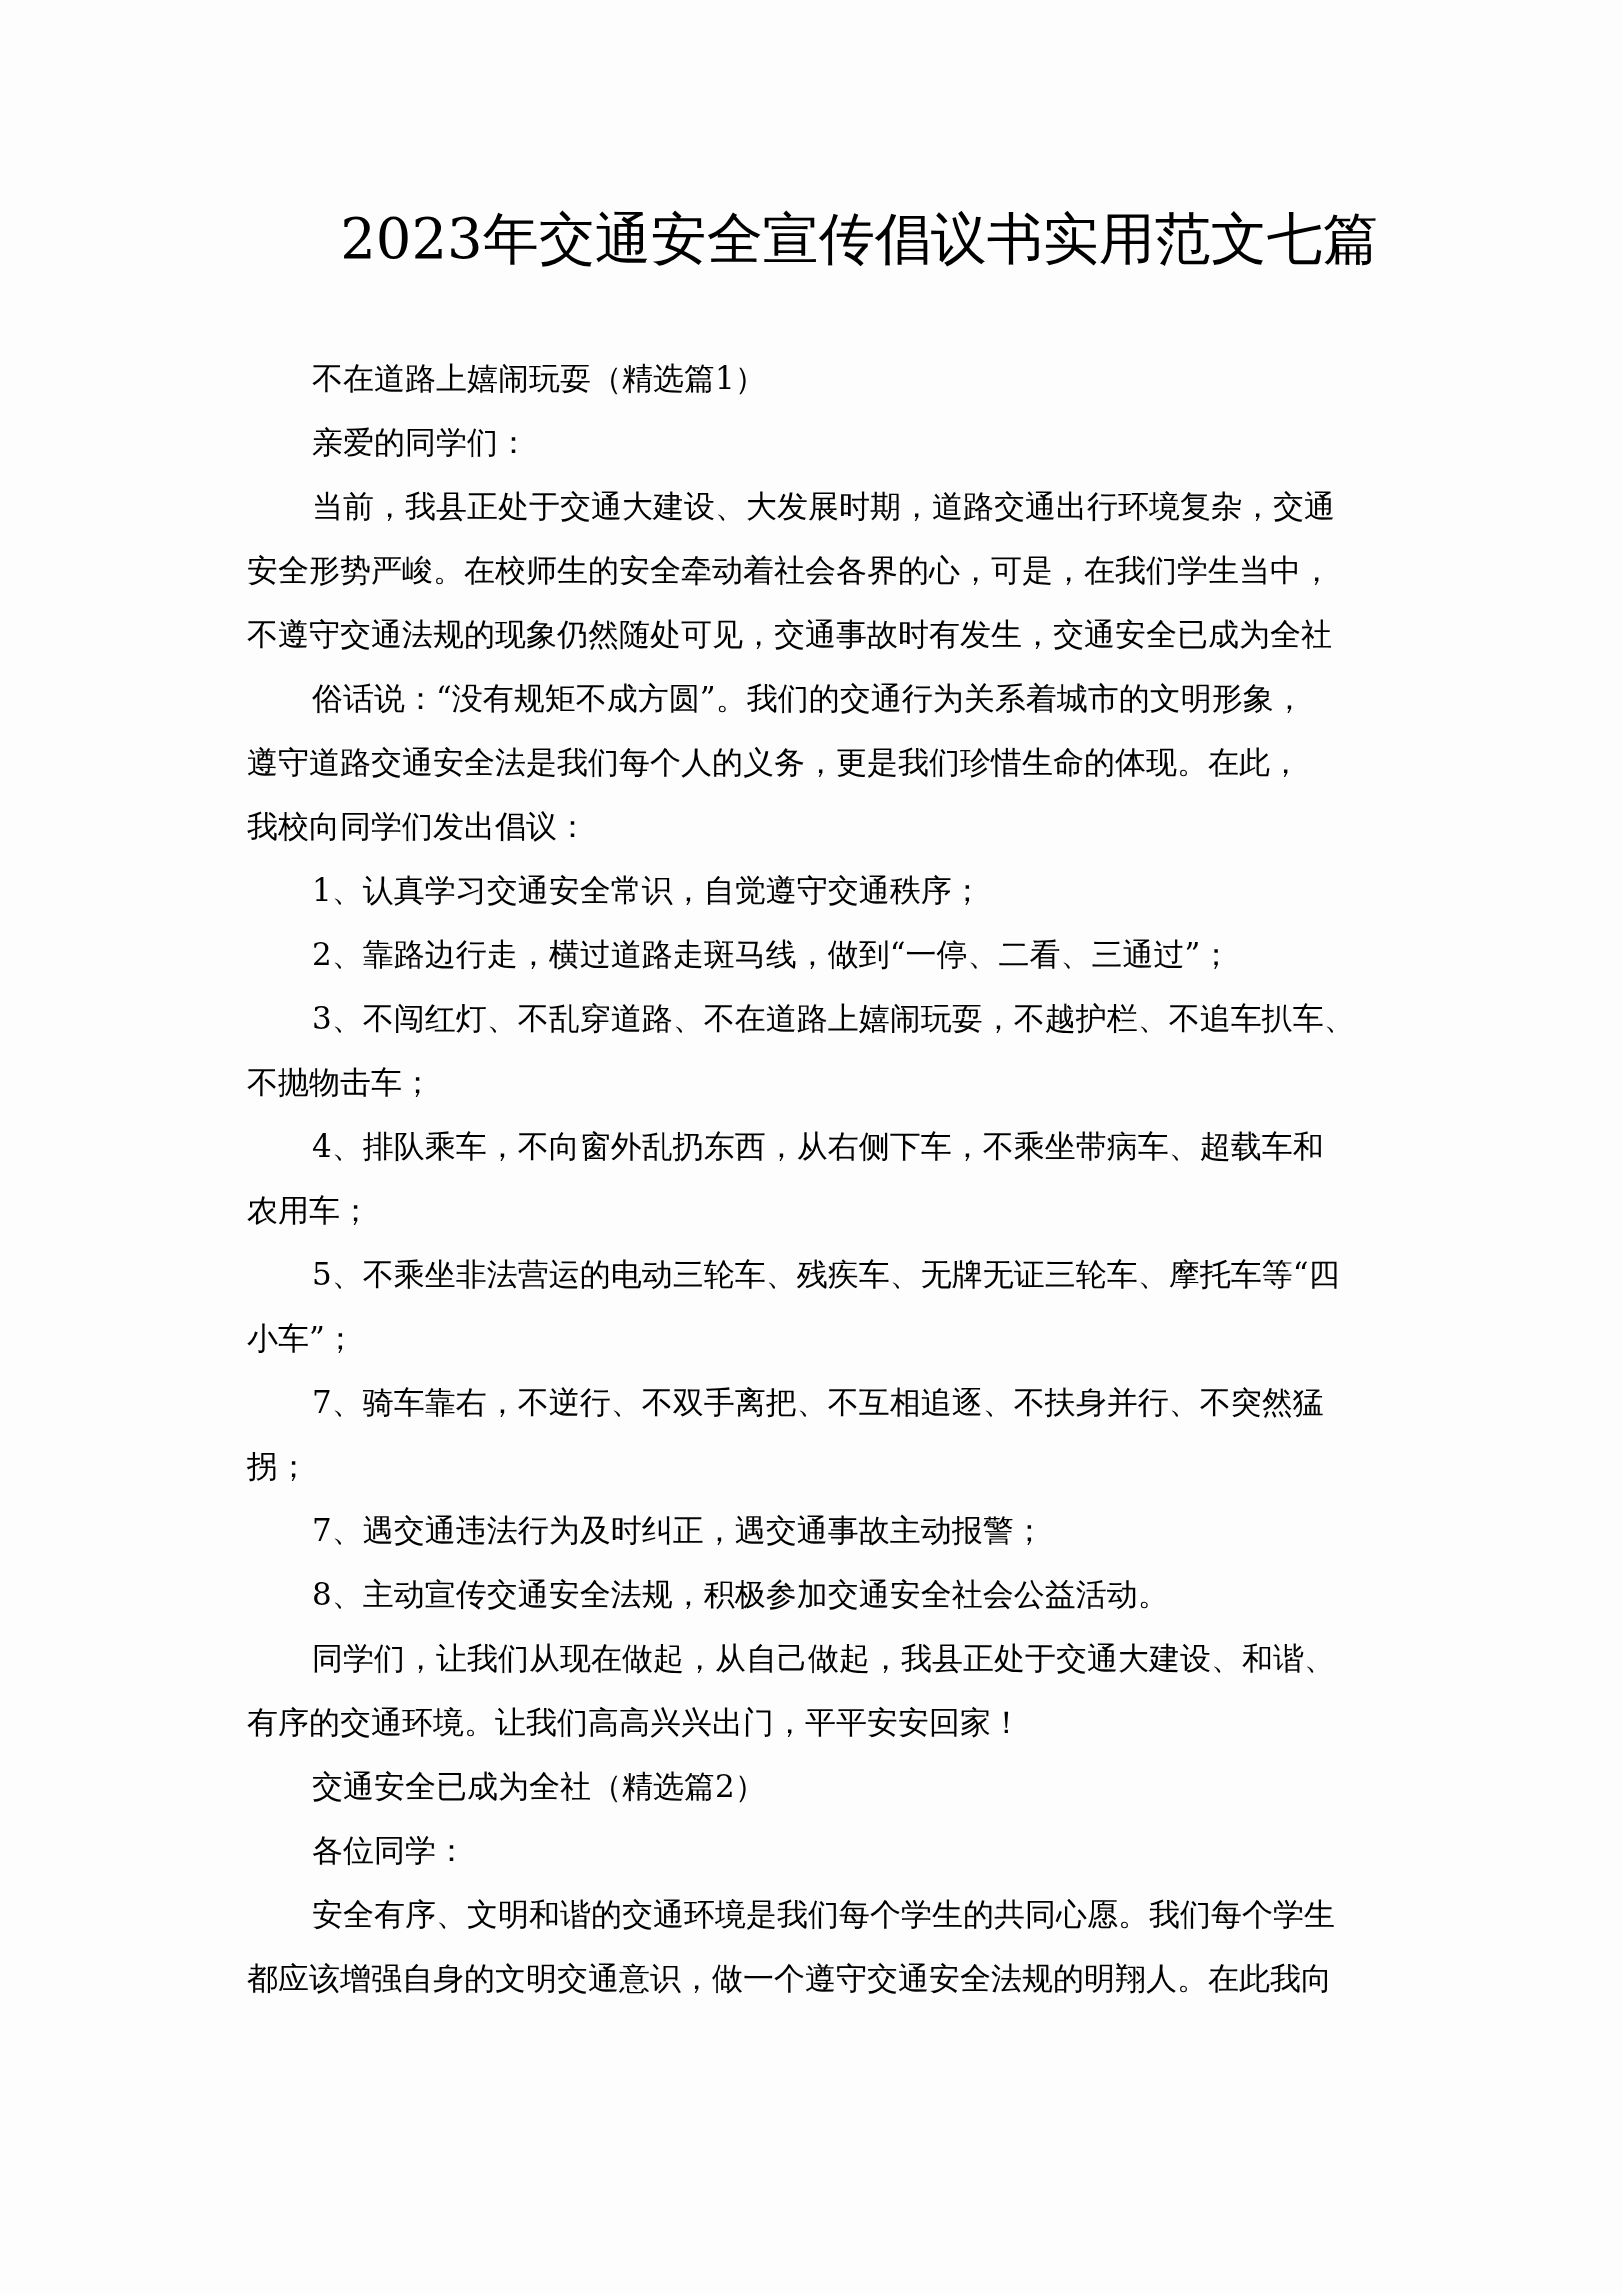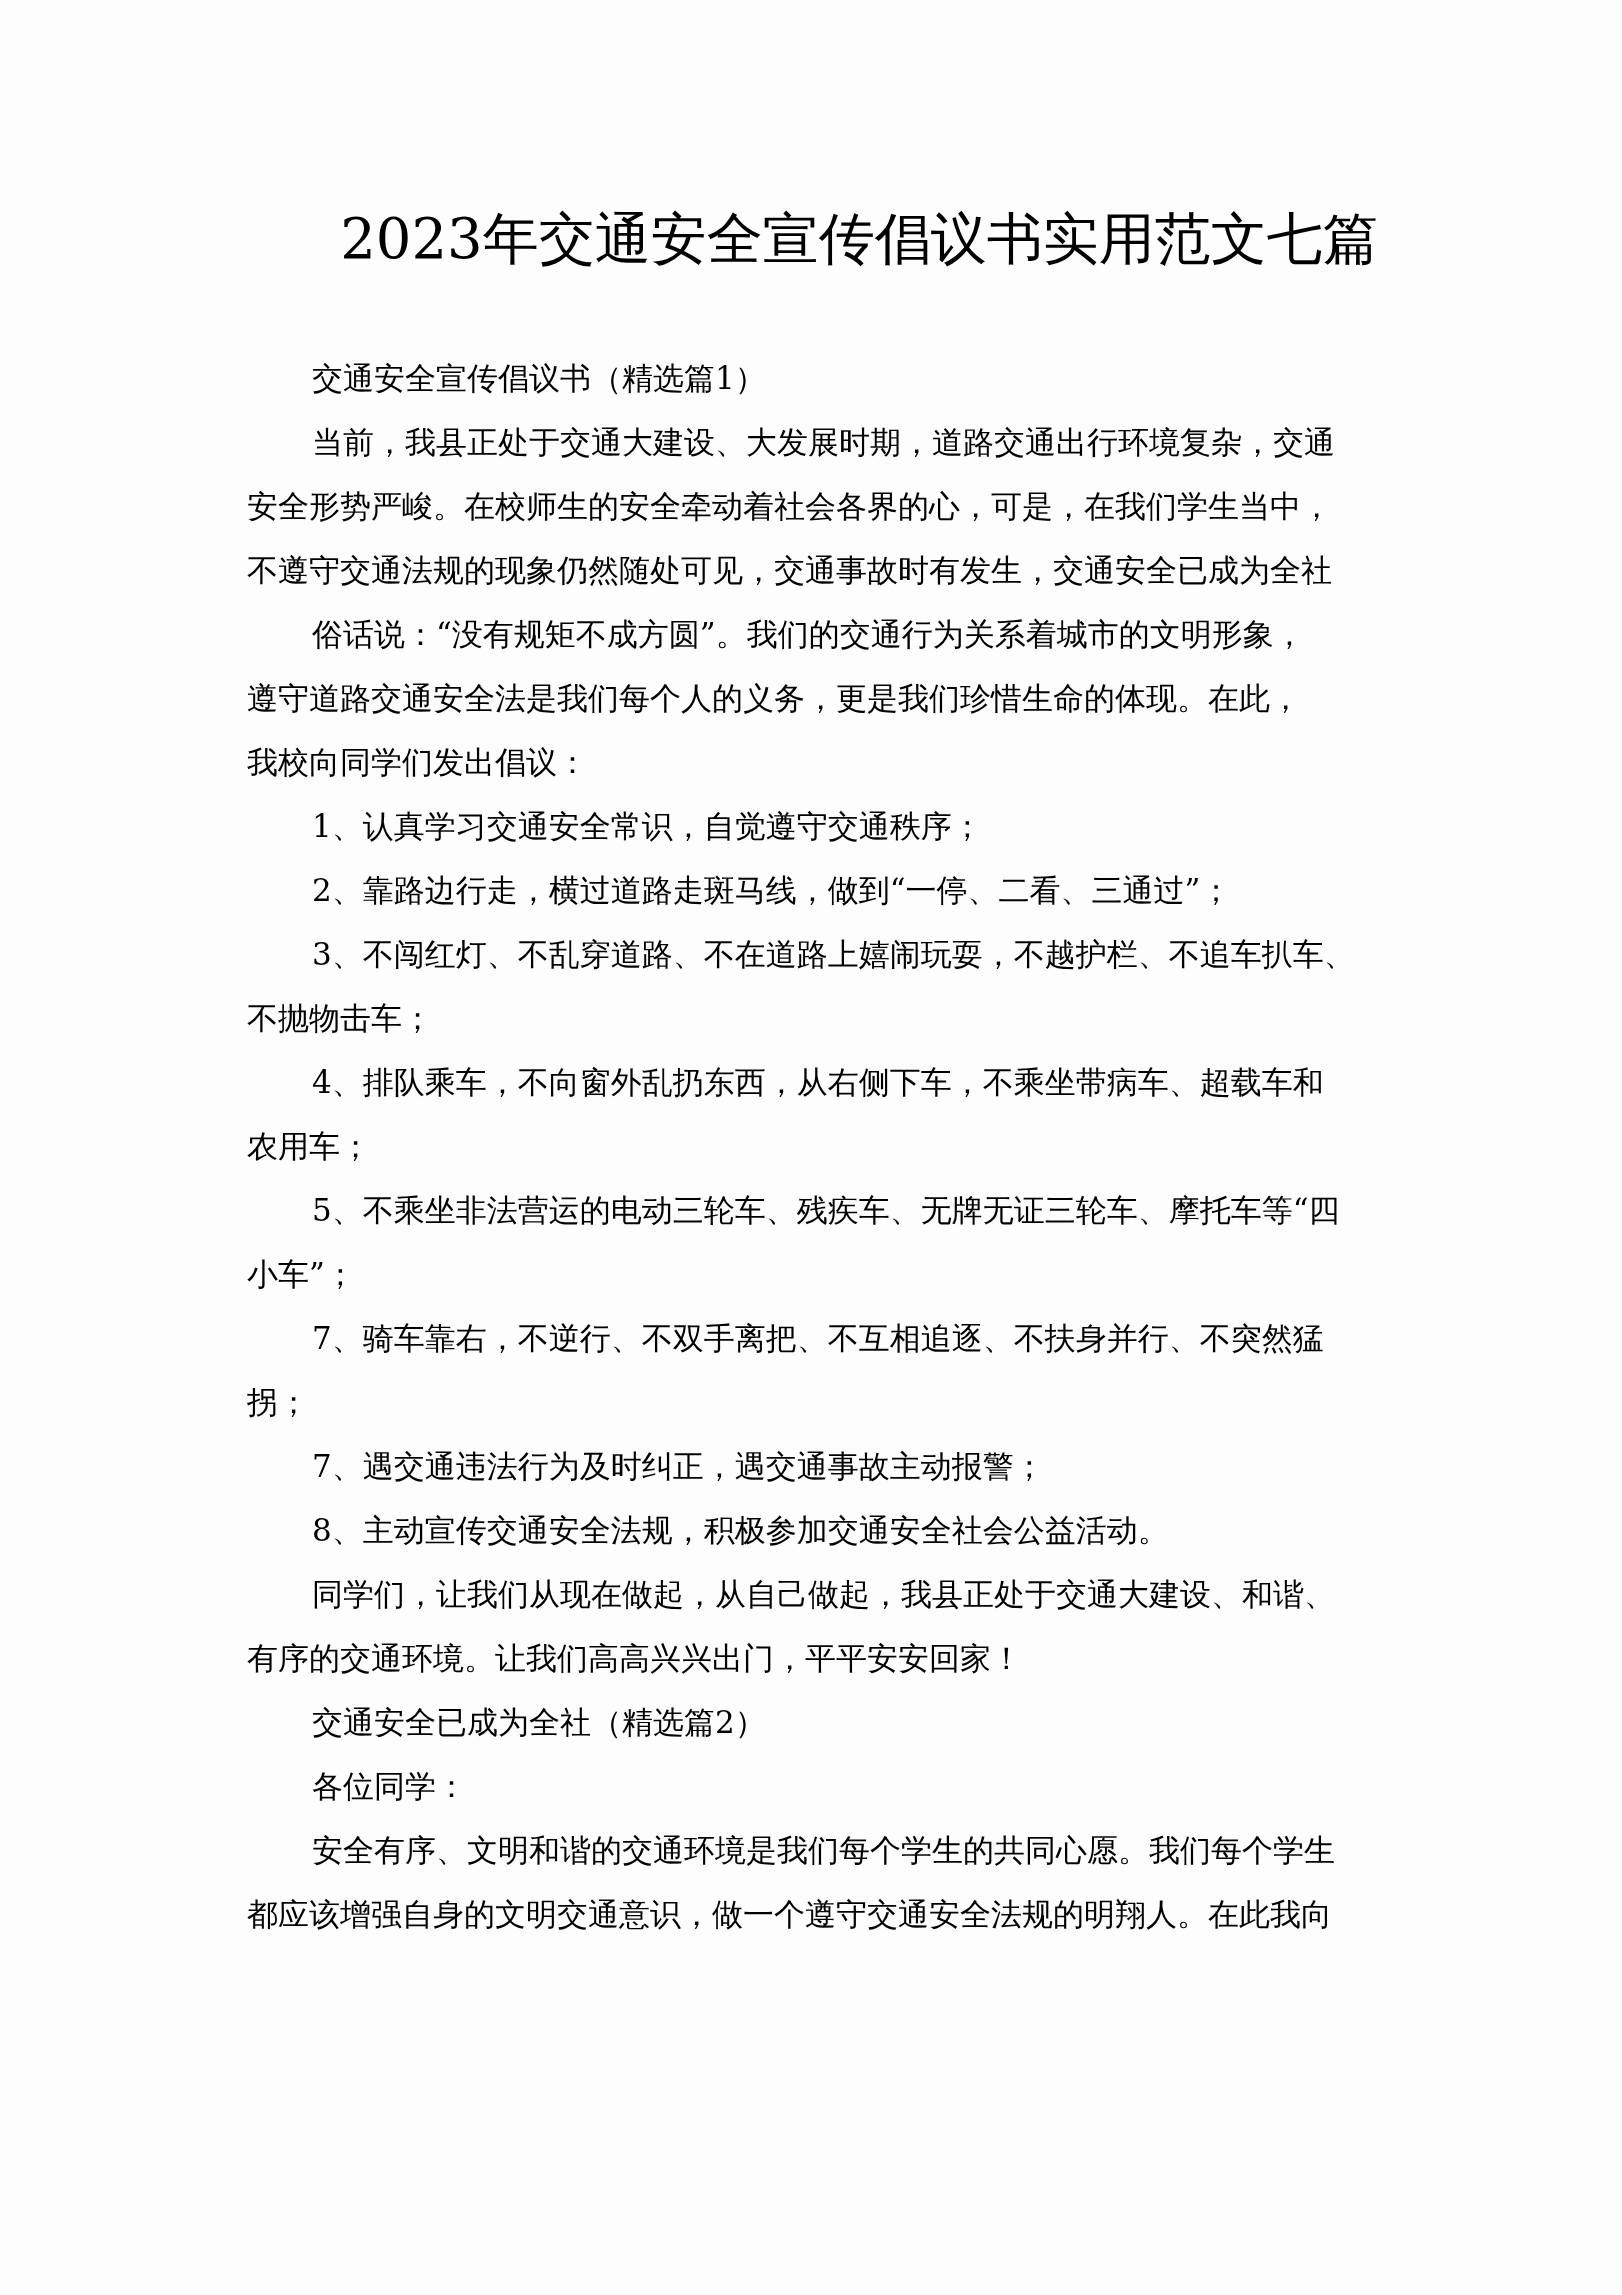--- a/index.html
+++ b/index.html
@@ -58,21 +58,22 @@
 </head>
 <body>
 
 <div class="page">
 
   <div class="doc-title">2023年交通安全宣传倡议书实用范文七篇</div>
 
   <div class="body-block">
 
     <div>
-      <span class="line indent">交通安全宣传倡议书（精选篇1）</span>
+      <span class="line indent">不在道路上嬉闹玩耍（精选篇1）</span>
+      <span class="line indent">亲爱的同学们：</span>
 
       <div>
         <span class="line indent">当前，我县正处于交通大建设、大发展时期，道路交通出行环境复杂，交通</span>
         <span class="line">安全形势严峻。在校师生的安全牵动着社会各界的心，可是，在我们学生当中，</span>
         <span class="line">不遵守交通法规的现象仍然随处可见，交通事故时有发生，交通安全已成为全社</span>
       </div>
 
       <div>
         <span class="line indent">俗话说：“没有规矩不成方圆”。我们的交通行为关系着城市的文明形象，</span>
         <span class="line">遵守道路交通安全法是我们每个人的义务，更是我们珍惜生命的体现。在此，</span>

